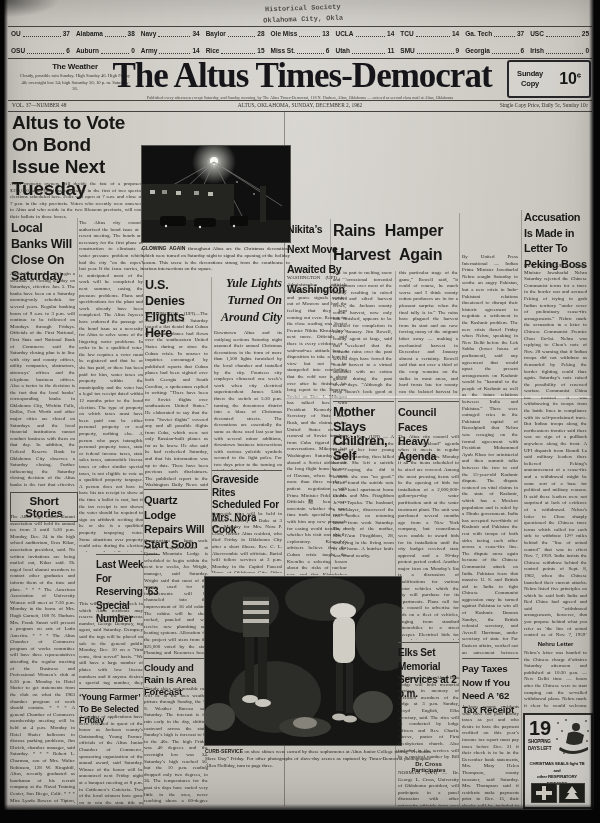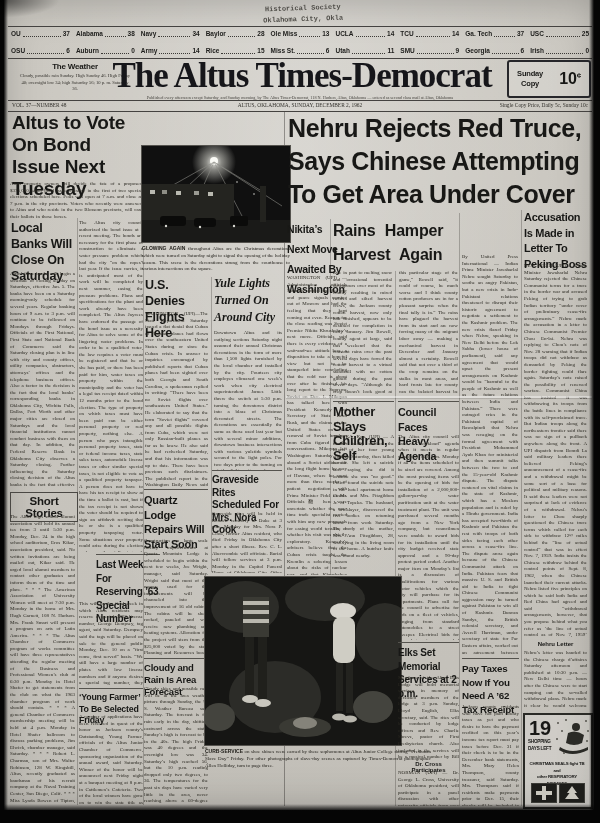--- a/index.html
+++ b/index.html
@@ -255,26 +255,25 @@
       <span class="caplead">GLOWING AGAIN</span><span> throughout Altus are the Christmas decorations which were turned on Saturday night to signal the opening of the holiday season. This scene is the decorations strung from the courthouse to various intersections on the square.</span>
     </div>
 
     <div class="a hd" style="left:145px;top:277px;width:62px;font-size:12.5px;line-height:16px;">U.S. Denies Flights Here</div>
     <div class="a bt" style="left:145px;top:311px;width:63px;height:177px;">WASHINGTON (UPI)—The State Department Saturday issued a flat denial that Cuban or Russian planes had flown over the southeastern United States during or since the Cuban crisis. In answer to inquiries encouraged by published reports that Cuban planes had been sighted over both Georgia and South Carolina, a spokesman replied in writing: “There have been no Soviet flights over southeastern United States.” He elaborated to say that the term “Soviet flights” covered any and all possible flights from Cuba, which were not only Russian-built planes as far as he knew. He also said he had rechecked Saturday, and that his information was up to date. There have been previous such disclaimers. The published report in the Washington Daily News said both flights had been verified by independent sources despite Pentagon denials. The Washington staff of the Scripps-Howard newspapers said Saturday that the reports stem true despite Pentagon denials.</div>
     <div class="a hd rt" style="left:144px;top:489px;width:64px;font-size:11px;line-height:14.5px;">Quartz Lodge Repairs Will Start Soon</div>
     <div class="a bt" style="left:144px;top:538px;width:64px;height:118px;">Construction on large scale facility improvements at Quartz Mountain Lodge is scheduled to begin within the next few weeks, Joe Wright, manager, said Saturday. Wright said that most of the money used for the improvements will be channeled into the improvement of 16 old cabins. The cabins will be sheet rocked, paneled and will receive new plumbing and heating systems. Allocation for the project will stem from the $25,000 voted by the state Planning and Resources board for the improvement of state parks at the November meeting in Oklahoma City. Quartz mountain is one of many such parks in the state that will receive money for long neglected repairs.</div>
     <div class="a hd rt" style="left:144px;top:658px;width:64px;font-size:9.5px;line-height:12px;">Cloudy and Rain Is Area Forecast</div>
     <div class="a bt" style="left:144px;top:686px;width:64px;height:118px;">Cloudy skies and possible rain will be in the area weather picture through Sunday, the U. S. Weather Bureau said Saturday. The forecast is for rain early in the day, shifting eastward across the state. Sunday’s high is forecast to be in the 40s. The high Friday was 40 degrees and the overnight low was 34. Saturday’s high reached 56, but the 10 p.m. reading dropped only two degrees, to 36. The temperatures for the past six days have varied very little in the area, never reaching above a 60-degree reading and never falling below a 30-degree reading. The rains Sunday are scheduled to move across the state from west to east during the day, United Press International said. Partly cloudy skies and slightly warmer temperatures are expected to follow.</div>
 
-    <div class="a it" style="left:214px;top:275px;width:68px;font-size:12px;line-height:17px;">Yule Lights Turned On Around City</div>
+    <div class="a it" style="left:214px;top:275px;width:68px;font-size:12px;line-height:17px;text-align:right;">Yule Lights Turned On Around City</div>
     <div class="a bt" style="left:214px;top:330px;width:68px;height:140px;">Downtown Altus and its outlying sections Saturday night assumed their annual Christmas decorations in the form of more than 1,500 lights furnished by the local chamber and installed by the city. Fourteen city employes climaxed one week’s work when city electrical superintendent James Little threw the switch at 5:30 p.m. turning the downtown district into a blaze of Christmas decorated streets. The decorations are essentially the same as those used last year but with several minor additions, downtown business intersections with various yuletide symbols secured to the light poles. For two days prior to the turning on of the lights, city workers ran periodic tests airlifting hot defective bulbs and wiring. Costing approximately $1,200, the lights are installed annually as a joint city and chamber project.</div>
     <div class="a hd rt" style="left:212px;top:470px;width:70px;font-size:10px;line-height:12.5px;">Graveside Rites Scheduled For Mrs. Nora Cook</div>
     <div class="a bt" style="left:212px;top:511px;width:70px;height:62px;">Graveside rites will be held in Bennett cemetery at Duke at 3 p.m. Monday for Mrs. Nora P. Cook, former Altus resident, who died Friday in Oklahoma City after a short illness. Rev. C. L. Abercrombie will officiate. Burial will follow services at 3 p.m. Monday in the Capitol Funeral Home of Oklahoma City. Other information was not available, Tims Funeral Home reported.</div>
 
-    <div class="a hd" style="left:288px;top:112px;width:302px;font-size:25px;line-height:33px;letter-spacing:-.4px;">Nehru Rejects Red Truce, Says Chinese Attempting To Get Area Under Cover</div>
 
     <div class="a hd" style="left:287px;top:219px;width:60px;font-size:10.5px;line-height:20px;">Nikita’s Next Move Awaited By Washington</div>
     <div class="a bt" style="left:287px;top:275px;width:60px;height:300px;">WASHINGTON (UPI) — Administration officials Saturday added up the war and peace signals coming out of Moscow and had the feeling that they kept coming out even. Reason for the close reading was Soviet Premier Nikita Khrushchev’s next move. Officials said there is every evidence of a wait-and-see attitude here, a disposition to take a hopeful view but not to be stampeded into concluding that the cold war is about over after he finished his long report to the Supreme Soviet on Dec. 1. Mikoyan has talked here with President Kennedy and Secretary of State Dean Rusk, and the claims of the United States on the removal of Soviet bombers from Cuba figured in the conversations. Mikoyan left Washington Saturday night aboard a Soviet airliner for the long flight home by way of Havana, where he spent more than three weeks of patient negotiation with Prime Minister Fidel Castro. Officials翻 here were uncertain whether the one-time trade specialist carried with him any new proposals for easing world tension, or whether his visit was chiefly exploratory. Kennedy’s advisers believe that the Cuban crisis taught the Kremlin a sobering lesson about the risks of nuclear war, and that Khrushchev now needs a period of calm on the international front while he repairs the damage done to the Soviet economy. But they cautioned that a single conciliatory speech would not be enough to prove that a genuine thaw has set in.</div>
 
     <div class="a hd" style="left:333px;top:219px;width:125px;font-size:16px;line-height:24px;word-spacing:5px;">Rains Hamper Harvest Again</div>
     <div class="a bt" style="left:333px;top:270px;width:125px;height:127px;column-count:2;column-gap:7px;">Due in part to melting snow and occasional torrential downpours over most of the county resulting in mired fields and silted harvest crews, the Jackson county cotton harvest, now only half finished, appears to be destined for completion in early January. Jim Bowell, county agent at large, said this weekend that the constant rains over the past several days have forced the cotton harvest to a virtual standstill with no cotton ginned during the past seven days. “Although the crop doesn’t look good at this particular stage of the game,” Bowell said, “it could of course, be much worse and I think county cotton producers are in for a pleasant surprise when the final tally is in.” The rains have plagued the harvest from its start and are now forcing many of the migrant labor away — making a mechanical harvest in December and January almost a certainty. Bowell said that not over a third of the crop remains on the stalks in most areas, and hard frosts late for county can the belated harvest be completed. Marlow Lucas, Altus cotton oil mill manager, said that to date 17,176 bales of cotton have been ginned. Only 1,000 bales of the total have been ginned in the past five weeks. “At this late last year,” Lucas said, “40,961 bales of cotton had already been ginned . . . 31,196 more than this year’s ginning.” Presenting a marked contrast to the county’s cotton plight and harvest troubles, is the nearby prospect for an excellent wheat crop. “In most parts of the county,” Bowell said, “wheat producers have finished with seeding on all acreage and now the green shoots are visible in the fields.” The only favorable and immediate danger to the wheat crop is that of grazing cattle. Pasturing of livestock in soil fields have begged several acres of wheat.</div>
 
     <div class="a bt" style="left:462px;top:254px;width:56px;height:400px;">By United Press International — Indian Prime Minister Jawaharlal Nehru sought Saturday to soothe an angry Pakistan, but a new crisis in Indo-Pakistani relations threatened to disrupt their historic agreement to negotiate a settlement to the Kashmir problem. The new crisis flared Friday when Nehru, speaking in New Delhi before the Lok Sabha (lower house of parliament), said any agreement that would upset the present arrangements on Kashmir would be “harmful to the people of Kashmir as well as the future relations between India and Pakistan.” There were outraged cries in the Pakistani capital of Rawalpindi that Nehru was reneging on the formal agreement with President Mohammed Ayub Khan for ministerial and then summit talks between the two to end the 15-year-old Kashmir dispute. The dispute centered on vital claims in the state of Kashmir, which has a Moslem population and is ruled by a Hindu government. India has accepted two-thirds of Kashmir and Pakistan the rest with troops of both sides facing each other across a cease-fire line. The dispute arose again because of the Chinese Communist attack on India. Pakistan fears that massive U. S. and British aid to India to fight Chinese Communist aggression may be turned against Pakistan to win all of Kashmir. Duncan Sandys, the British colonial secretary, and Averell Harriman, under secretary of state for Far Eastern affairs, worked out an agreement between Nehru and Khan to settle the dispute. But Nehru’s statement touched off another crisis, and Sandys flew back to New Delhi to try to seal it. Sandys flew into New Delhi Friday night, conferred with Nehru and issued a formal statement Saturday saying Nehru had agreed not to limit the scope of the Indo-Pakistan talks in Kashmir or to exclude consideration of any solution. In Rawalpindi, Minister of Industries Z. A. Bhutto told the angry National Assembly not to read too much into the reported statements by Nehru, but opposition members said Bhutto’s statement did little to clarify the situation. The Pakistani assembly adjourned until Monday to let tempers cool while Sandys tried to save the situation. Pakistani newspapers, however, said Nehru had done a complete about-face and called his statement in parliament a “brazen-faced declaration . . . an exercise in international hypocrisy and duplicity.”</div>
 
     <div class="a hd" style="left:524px;top:210px;width:64px;font-size:11px;line-height:15.5px;letter-spacing:-.3px;">Accusation Is Made in Letter To Peking Boss</div>

